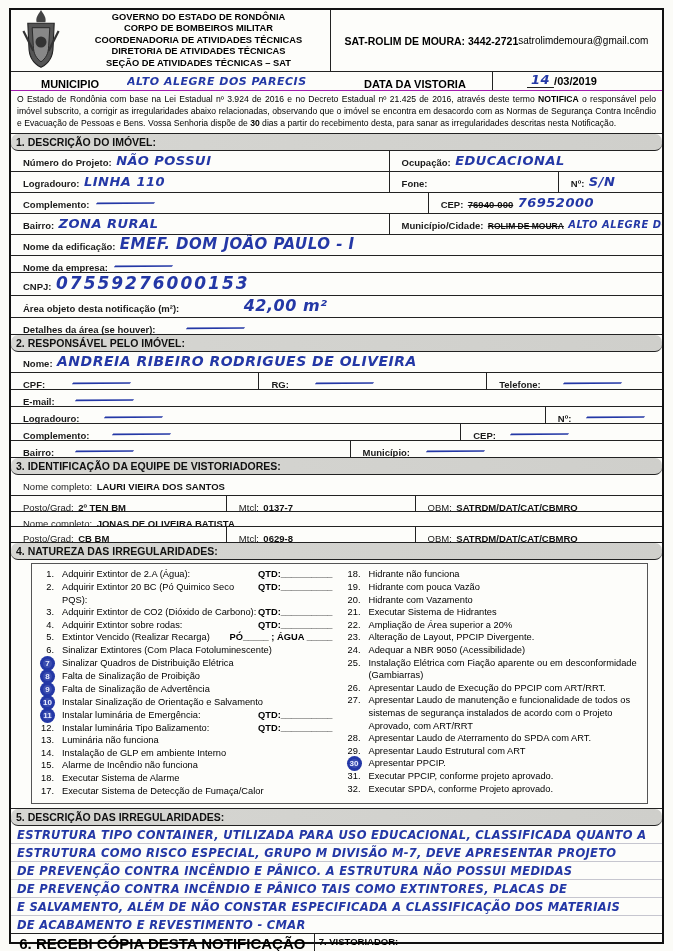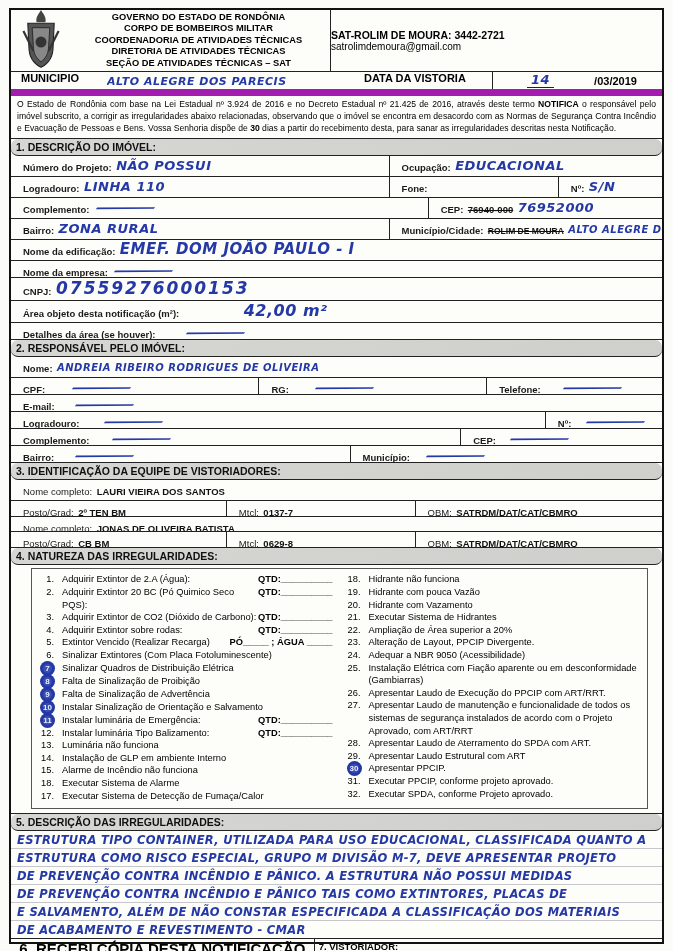--- a/index.html
+++ b/index.html
@@ -22,28 +22,28 @@
   
   .hdr { display:flex; height:62px; border-bottom:1px solid #222; }
   .hdr-left { flex:0 0 49%; display:flex; align-items:center; }
   .crest { width:44px; margin:2px 4px 2px 8px; flex:0 0 auto; }
   .org { flex:1; text-align:center; font-weight:bold; font-size:9.3px; line-height:11.6px; }
   .hdr-right { flex:1; border-left:1px solid #222; display:flex; flex-direction:column; }
   .title-row { display:flex; border-bottom:1px solid #222; height:22px; }
   .title-main { flex:1; display:flex; align-items:center; padding-left:8px; gap:6px; }
   .title-main .t { font-weight:bold; font-size:11.5px; }
   .sn-box { flex:0 0 58px; border-left:1px solid #222; display:flex; align-items:center; justify-content:center; }
-  .contact { flex:1; display:flex; flex-direction:column; justify-content:center; }
+  .contact { flex:1; display:flex; flex-direction:row; align-items:center; justify-content:center; }
   .contact .ph { font-weight:bold; font-size:10.5px; }
   .contact .em { font-size:10px; }
-  .muni-row { display:flex; height:24px; border-bottom:7px solid #a21caf; align-items:flex-start; }
+  .muni-row { display:flex; height:24px; border-bottom:1px solid #a21caf; align-items:flex-end;padding-left:20px; }
   .muni-lbl { flex:0 0 96px; font-weight:bold; font-size:11px; padding-left:10px; }
   .muni-hw { flex:1; overflow:hidden; }
   .dv-lbl { flex:0 0 128px; font-weight:bold; font-size:11px; }
-  .dv-cell { flex:0 0 170px; border-left:1px solid #222; height:100%; display:flex; align-items:center; padding-left:34px;gap:40px; }
+  .dv-cell { flex:0 0 170px; border-left:1px solid #222; height:100%; display:flex; align-items:center; padding-left:34px; }
   .dv-cell .d { border-bottom:1px solid #222; padding:0 4px; }
   .dv-cell .printed { font-weight:bold; font-size:11px; }
   .intro { font-size:8.6px; line-height:11.8px; text-align:justify; padding:3px 6px 4px 6px; border-bottom:1px solid #222; white-space:normal; }
   
   .irr-wrap { border-bottom:1px solid #222; }
   .irr-box { display:flex; margin:3px 14px 4px 20px; border:1px solid #555; padding:4px 2px 6px 0; }
   .irr-col { flex:1 1 50%; padding-right:6px; }
   .irr-row { display:flex; font-size:9.3px; line-height:12.6px; align-items:flex-start; }
   .irr-num { flex:0 0 30px; text-align:right; padding-right:8px; font-size:9.3px; }
   .irr-num.circled { color:#2438a6; font-weight:bold; }
@@ -139,21 +139,21 @@
     </div>
     <div class="row" style="height:24px">
       <div class="cell" style="flex:1"><span class="lbl">Área objeto desta notificação (m²):</span> <span class="hw" style="font-size:16px;margin-left:60px">42,00 m²</span></div>
     </div>
     <div class="row" style="height:17px">
       <div class="cell" style="flex:1"><span class="lbl">Detalhes da área (se houver):</span> <span class="hw stretch-dash" style="margin-left:24px">—</span></div>
     </div>
 
     <div class="sec-hdr">2. RESPONSÁVEL PELO IMÓVEL:</div>
     <div class="row" style="height:21px">
-      <div class="cell" style="flex:1"><span class="lbl">Nome:</span> <span class="hw" style="font-size:10px">ANDREIA RIBEIRO RODRIGUES DE OLIVEIRA</span></div>
+      <div class="cell" style="flex:1"><span class="lbl">Nome:</span> <span class="hw" style="font-size:14px">ANDREIA RIBEIRO RODRIGUES DE OLIVEIRA</span></div>
     </div>
     <div class="row" style="height:17px">
       <div class="cell" style="flex:0 0 38%"><span class="lbl">CPF:</span> <span class="hw stretch-dash" style="margin-left:20px">—</span></div>
       <div class="cell bl" style="flex:0 0 35%"><span class="lbl">RG:</span> <span class="hw stretch-dash" style="margin-left:20px">—</span></div>
       <div class="cell bl" style="flex:1"><span class="lbl">Telefone:</span> <span class="hw stretch-dash" style="margin-left:16px">—</span></div>
     </div>
     <div class="row" style="height:17px">
       <div class="cell" style="flex:1"><span class="lbl">E-mail:</span> <span class="hw stretch-dash" style="margin-left:14px">—</span></div>
     </div>
     <div class="row" style="height:17px">

